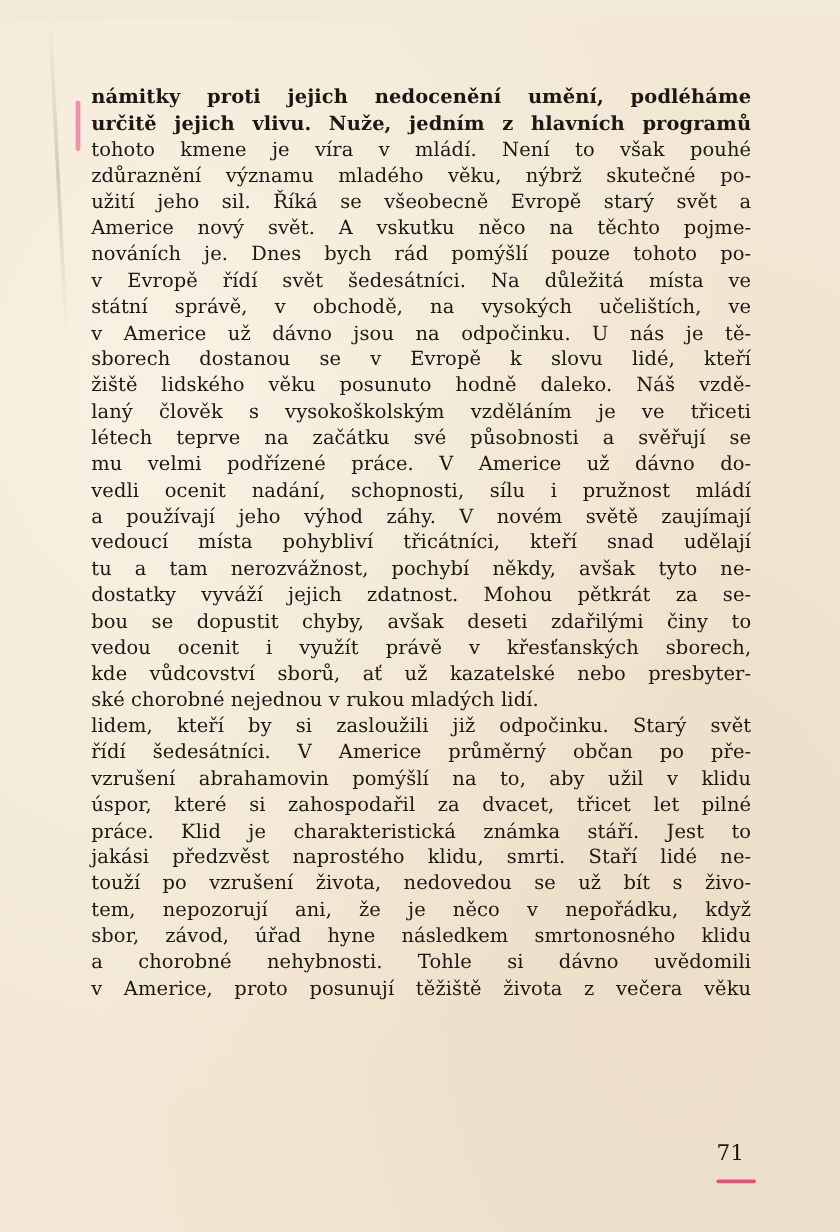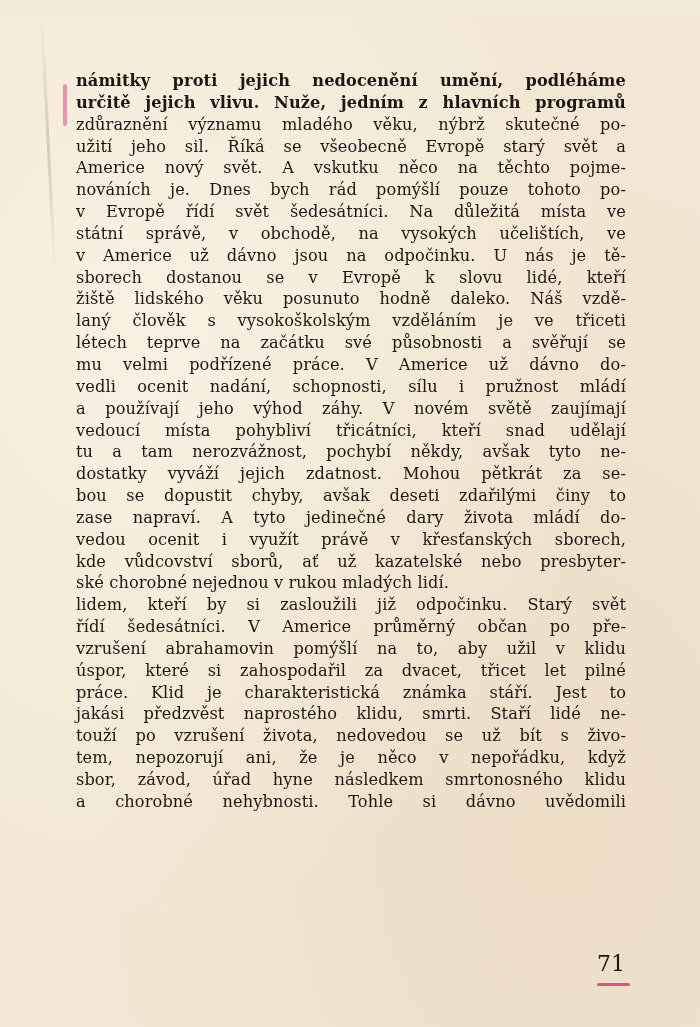--- a/index.html
+++ b/index.html
@@ -64,21 +64,21 @@
       padding-left: 22px;
     }
     .bold {
       font-weight: bold;
     }
     .page-number {
       position: absolute;
       left: 597px;
       top: 935px;
       font-family: "DejaVu Serif", "Liberation Serif", serif;
-      font-size: 22px;
+      font-size: 18px;
       color: #1c1712;
     }
     .page-number-underline {
       position: absolute;
       left: 597px;
       top: 967px;
       width: 33px;
       height: 3px;
       background: #e0376f;
       border-radius: 2px;
@@ -88,49 +88,50 @@
 </head>
 <body>
 
 <div class="page">
   <div class="fold"></div>
   <div class="margin-mark"></div>
 
   <div class="text-block">
     <span class="line bold">námitky proti jejich nedocenění umění, podléháme</span>
     <span class="line bold">určitě jejich vlivu. Nuže, jedním z hlavních programů</span>
+    <span class="line">tohoto kmene je víra v mládí. Není to však pouhé</span>
     <span class="line">zdůraznění významu mladého věku, nýbrž skutečné po-</span>
     <span class="line">užití jeho sil. Říká se všeobecně Evropě starý svět a</span>
     <span class="line">Americe nový svět. A vskutku něco na těchto pojme-</span>
     <span class="line">nováních je. Dnes bych rád pomýšlí pouze tohoto po-</span>
     <span class="line">v Evropě řídí svět šedesátníci. Na důležitá místa ve</span>
     <span class="line">státní správě, v obchodě, na vysokých učelištích, ve</span>
     <span class="line">v Americe už dávno jsou na odpočinku. U nás je tě-</span>
     <span class="line">sborech dostanou se v Evropě k slovu lidé, kteří</span>
     <span class="line">žiště lidského věku posunuto hodně daleko. Náš vzdě-</span>
     <span class="line">laný člověk s vysokoškolským vzděláním je ve třiceti</span>
     <span class="line">létech teprve na začátku své působnosti a svěřují se</span>
     <span class="line">mu velmi podřízené práce. V Americe už dávno do-</span>
     <span class="line">vedli ocenit nadání, schopnosti, sílu i pružnost mládí</span>
     <span class="line">a používají jeho výhod záhy. V novém světě zaujímají</span>
     <span class="line">vedoucí místa pohybliví třicátníci, kteří snad udělají</span>
     <span class="line">tu a tam nerozvážnost, pochybí někdy, avšak tyto ne-</span>
     <span class="line">dostatky vyváží jejich zdatnost. Mohou pětkrát za se-</span>
     <span class="line">bou se dopustit chyby, avšak deseti zdařilými činy to</span>
-    <span class="line">zase napraví. A tyto jedinečné dary života mládí do-</span>
     <span class="line">vedou ocenit i využít právě v křesťanských sborech,</span>
     <span class="line">kde vůdcovství sborů, ať už kazatelské nebo presbyter-</span>
     <span class="line last">ské chorobné nejednou v rukou mladých lidí.</span>
     <span class="line">lidem, kteří by si zasloužili již odpočinku. Starý svět</span>
     <span class="line">řídí šedesátníci. V Americe průměrný občan po pře-</span>
     <span class="line">vzrušení abrahamovin pomýšlí na to, aby užil v klidu</span>
     <span class="line">úspor, které si zahospodařil za dvacet, třicet let pilné</span>
     <span class="line">práce. Klid je charakteristická známka stáří. Jest to</span>
     <span class="line">jakási předzvěst naprostého klidu, smrti. Staří lidé ne-</span>
     <span class="line">touží po vzrušení života, nedovedou se už bít s živo-</span>
     <span class="line">tem, nepozorují ani, že je něco v nepořádku, když</span>
     <span class="line">sbor, závod, úřad hyne následkem smrtonosného klidu</span>
     <span class="line">a chorobné nehybnosti. Tohle si dávno uvědomili</span>
+    <span class="line">v Americe, proto posunují těžiště života z večera věku</span>
   </div>
 
   <div class="page-number">71</div>
   <div class="page-number-underline"></div>
 </div>
 
 </body></html>

